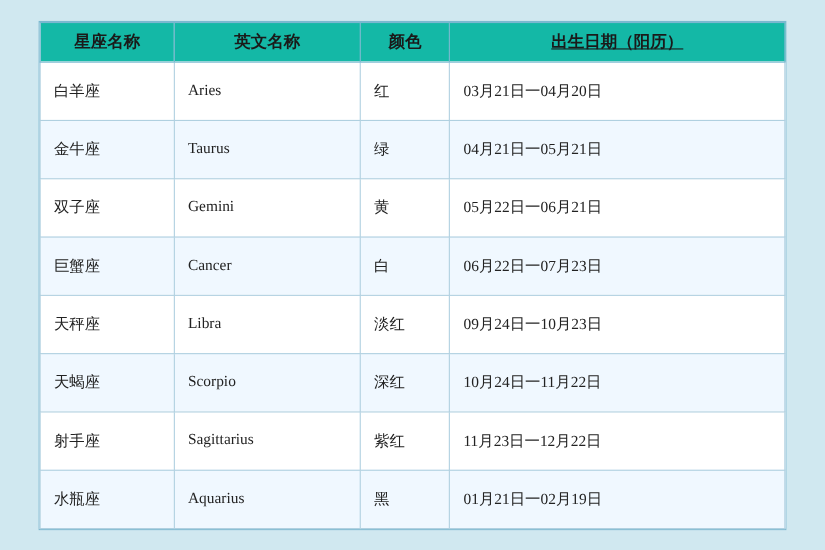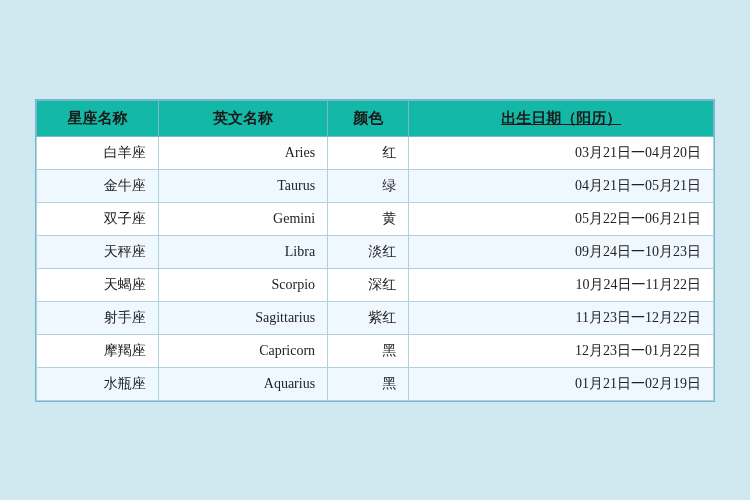--- a/index.html
+++ b/index.html
@@ -45,22 +45,22 @@
     tbody tr {
       background-color: #ffffff;
     }
 
     tbody tr:nth-child(even) {
       background-color: #f0f8ff;
     }
 
     tbody td {
       border: 1px solid #b0d0e0;
-      padding: 7px 12px;
-      text-align: right;
+      padding: 17px 12px;
+      text-align: left;
       font-size: 14px;
       color: #222222;
     }
 
     .col-chinese {
       width: 18%;
     }
     .col-english {
       width: 25%;
     }
@@ -98,44 +98,44 @@
           <td>绿</td>
           <td>04月21日一05月21日</td>
         </tr>
         <tr>
           <td>双子座</td>
           <td>Gemini</td>
           <td>黄</td>
           <td>05月22日一06月21日</td>
         </tr>
         <tr>
+          <td>巨蟹座</td>
+          <td>Cancer</td>
+          <td>白</td>
+          <td>06月22日一07月23日</td>
+        </tr>
+        <tr>
           <td>天秤座</td>
           <td>Libra</td>
           <td>淡红</td>
           <td>09月24日一10月23日</td>
         </tr>
         <tr>
           <td>天蝎座</td>
           <td>Scorpio</td>
           <td>深红</td>
           <td>10月24日一11月22日</td>
         </tr>
         <tr>
           <td>射手座</td>
           <td>Sagittarius</td>
           <td>紫红</td>
           <td>11月23日一12月22日</td>
         </tr>
         <tr>
-          <td>摩羯座</td>
-          <td>Capricorn</td>
-          <td>黑</td>
-          <td>12月23日一01月22日</td>
-        </tr>
-        <tr>
           <td>水瓶座</td>
           <td>Aquarius</td>
           <td>黑</td>
           <td>01月21日一02月19日</td>
         </tr>
       </tbody>
   </table>
 </div>
 
 </body></html>

